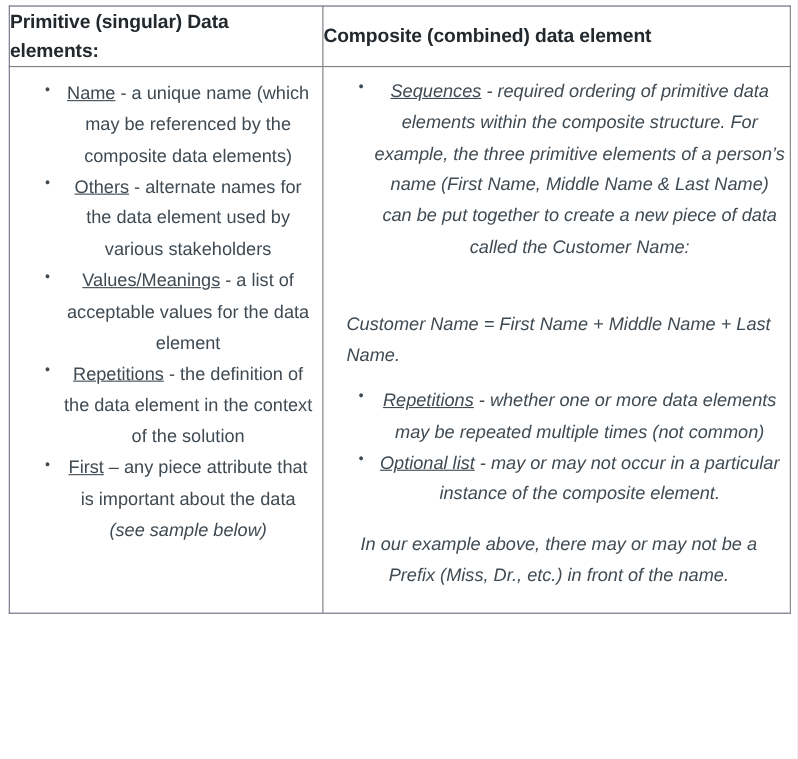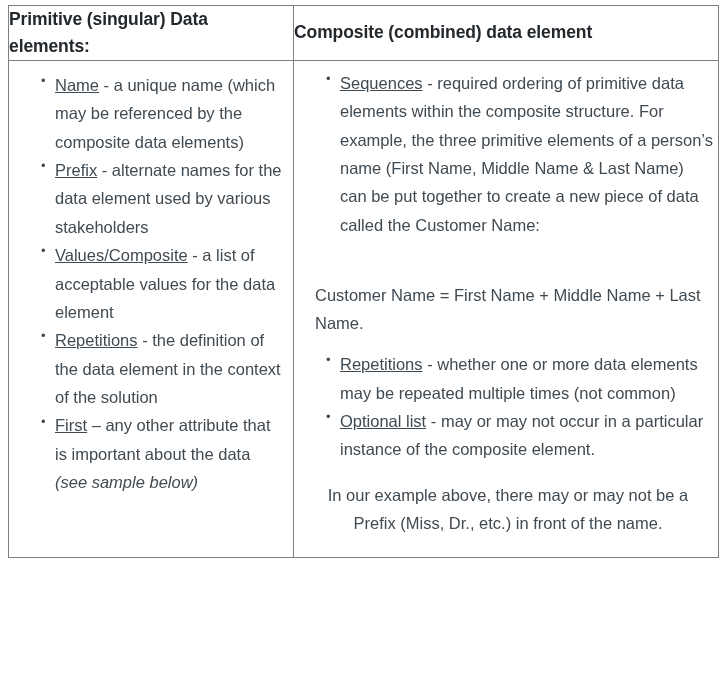--- a/index.html
+++ b/index.html
@@ -57,26 +57,27 @@
     padding-top: 13px;
   }
 
   
   .body-cell {
     padding: 0;
     font-size: 16.5px;
     line-height: 1.72;
   }
   .body-cell.left  { padding: 10px 6px 8px 6px; }
-  .body-cell.right { padding: 8px 4px 6px 4px; }
+  .body-cell.right { padding: 8px 4px 6px 4px; font-style: italic; }
 
   ul.bullets {
     margin: 0;
     padding: 0 0 0 26px;
     list-style: none;
+    text-align: center;
   }
   .body-cell.right ul.bullets {
     padding-left: 28px;
   }
   ul.bullets > li {
     position: relative;
     margin: 0 0 0 0;
     padding-left: 14px;
   }
   ul.bullets > li::before {
@@ -123,30 +124,30 @@
         </td>
       </tr>
       <tr>
 
         <td class="body-cell left">
           <ul class="bullets">
             <li>
               <span class="term">Name</span><span> - a unique name (which may be referenced by the composite data elements)</span>
             </li>
             <li>
-              <span class="term">Prefix</span><span> - alternate names for the data element used by various stakeholders</span>
+              <span class="term">Others</span><span> - alternate names for the data element used by various stakeholders</span>
             </li>
             <li>
-              <span class="term">Values/Composite</span><span> - a list of acceptable values for the data element</span>
+              <span class="term">Values/Meanings</span><span> - a list of acceptable values for the data element</span>
             </li>
             <li>
               <span class="term">Repetitions</span><span> - the definition of the data element in the context of the solution</span>
             </li>
             <li>
-              <span class="term">First</span><span> – any other attribute that is important about the data </span><em class="it">(see sample below)</em>
+              <span class="term">First</span><span> – any piece attribute that is important about the data </span><em class="it">(see sample below)</em>
             </li>
           </ul>
         </td>
 
         <td class="body-cell right">
           <ul class="bullets">
             <li>
               <span class="term">Sequences</span><span> - required ordering of primitive data elements within the composite structure. For example, the three primitive elements of a person’s name (First Name, Middle Name &amp; Last Name) can be put together to create a new piece of data called the Customer Name:</span>
             </li>
           </ul>

